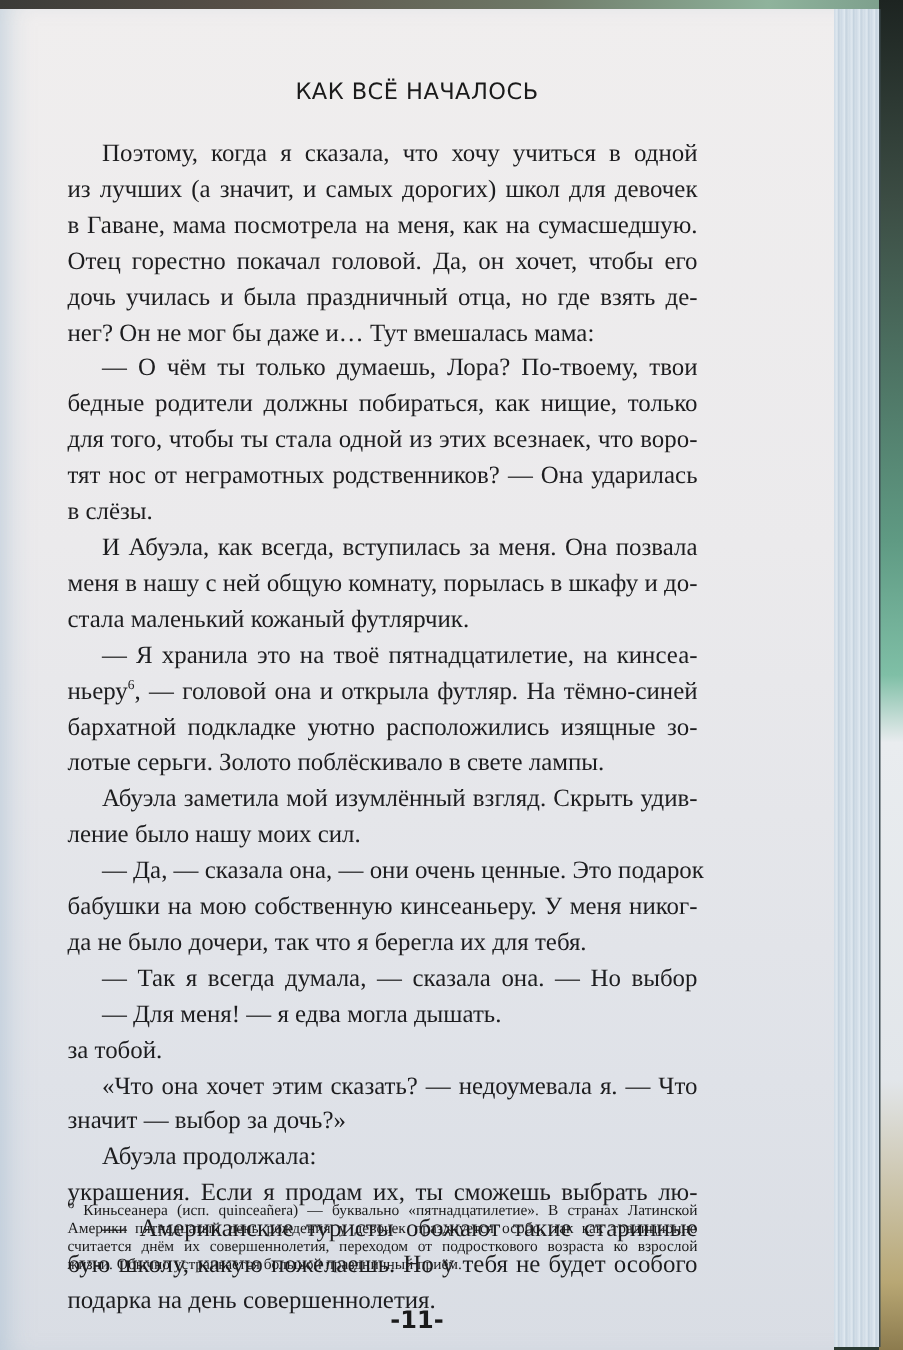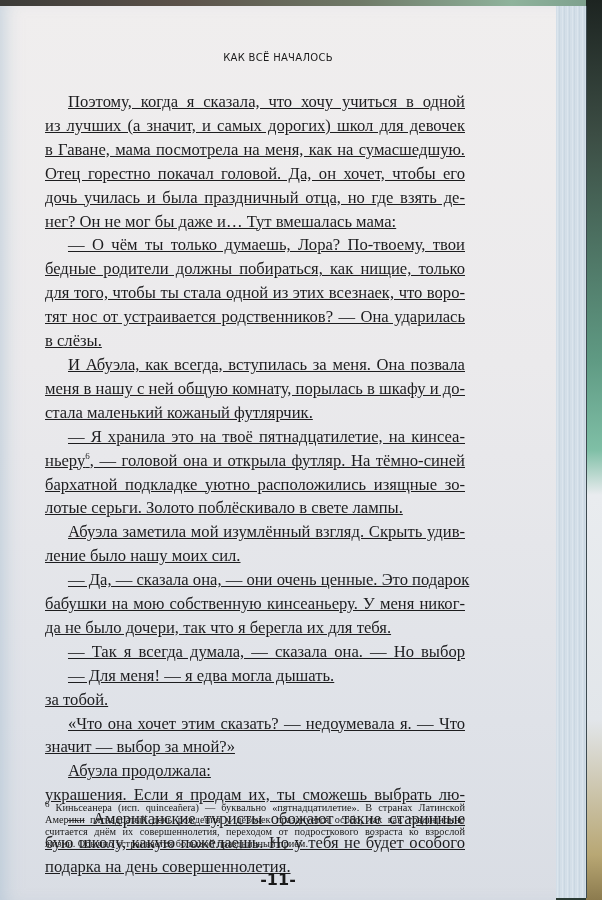--- a/index.html
+++ b/index.html
@@ -21,28 +21,27 @@
     background: linear-gradient(180deg, #f0eeee 0%, #ebeaec 40%, #dfe2e8 80%, #d9dde4 100%);
     box-shadow: inset 14px 0 18px -10px rgba(160,185,205,0.55);
   }
   .page-edge {
     position: absolute; left: 556px; top: 6px; width: 30px; height: 892px;
     background: repeating-linear-gradient(90deg, #cfdbe6 0px, #dfe8ef 2px, #c5d3df 3px, #d8e2ea 5px);
     border-right: 1px solid #3d4a50;
   }
   .header {
     position: absolute; top: 46px; left: 0; width: 556px; text-align: center;
-    font-family: "DejaVu Sans", sans-serif; font-size: 10px; letter-spacing: 0.3px;
+    font-family: "DejaVu Sans", sans-serif; font-size: 15px; letter-spacing: 0.3px;
     color: #1a1a1a;
   }
   .body-text {
     position: absolute; left: 45px; top: 84px; width: 420px;
     font-size: 16.6px; line-height: 23.9px; color: #1d1d1f;
     text-align: justify;
-    text-decoration: underline;
   }
   .line { display: block; white-space: nowrap; text-align-last: justify; }
   .line.last { text-align-last: left; }
   .indent { padding-left: 23px; }
   sup { font-size: 9px; line-height: 0; vertical-align: super; }
   .footnote {
     position: absolute; left: 45px; top: 796px; width: 420px;
     font-size: 10.3px; line-height: 12px; color: #1b1b1b;
   }
   .footnote .fl { display: block; white-space: nowrap; text-align-last: justify; }
@@ -64,39 +63,39 @@
   <div class="body-text">
     <span class="line indent">Поэтому, когда я сказала, что хочу учиться в одной</span>
     <span class="line">из лучших (а значит, и самых дорогих) школ для девочек</span>
     <span class="line">в Гаване, мама посмотрела на меня, как на сумасшедшую.</span>
     <span class="line">Отец горестно покачал головой. Да, он хочет, чтобы его</span>
     <span class="line">дочь училась и была праздничный отца, но где взять де-</span>
     <span class="line last">нег? Он не мог бы даже и… Тут вмешалась мама:</span>
     <span class="line indent">— О чём ты только думаешь, Лора? По-твоему, твои</span>
     <span class="line">бедные родители должны побираться, как нищие, только</span>
     <span class="line">для того, чтобы ты стала одной из этих всезнаек, что воро-</span>
-    <span class="line">тят нос от устраивается родственников? — Она ударилась</span>
+    <span class="line">тят нос от неграмотных родственников? — Она ударилась</span>
     <span class="line last">в слёзы.</span>
     <span class="line indent">И Абуэла, как всегда, вступилась за меня. Она позвала</span>
     <span class="line">меня в нашу с ней общую комнату, порылась в шкафу и до-</span>
     <span class="line last">стала маленький кожаный футлярчик.</span>
     <span class="line indent">— Я хранила это на твоё пятнадцатилетие, на кинсеа-</span>
     <span class="line"><span>ньеру</span><sup>6</sup><span>, — головой она и открыла футляр. На тёмно-синей</span></span>
     <span class="line">бархатной подкладке уютно расположились изящные зо-</span>
     <span class="line last">лотые серьги. Золото поблёскивало в свете лампы.</span>
     <span class="line indent">Абуэла заметила мой изумлённый взгляд. Скрыть удив-</span>
     <span class="line last">ление было нашу моих сил.</span>
     <span class="line indent">— Да, — сказала она, — они очень ценные. Это подарок</span>
     <span class="line">бабушки на мою собственную кинсеаньеру. У меня никог-</span>
     <span class="line last">да не было дочери, так что я берегла их для тебя.</span>
     <span class="line indent">— Так я всегда думала, — сказала она. — Но выбор</span>
     <span class="line indent last">— Для меня! — я едва могла дышать.</span>
     <span class="line last">за тобой.</span>
     <span class="line indent">«Что она хочет этим сказать? — недоумевала я. — Что</span>
-    <span class="line last">значит — выбор за мной?»</span>
+    <span class="line last">значит — выбор за дочь?»</span>
     <span class="line indent last">Абуэла продолжала:</span>
     <span class="line">украшения. Если я продам их, ты сможешь выбрать лю-</span>
     <span class="line indent">— Американские туристы обожают такие старинные</span>
     <span class="line">бую школу, какую пожелаешь. Но у тебя не будет особого</span>
     <span class="line last">подарка на день совершеннолетия.</span>
   </div>
 
   <div class="footnote">
     <span class="fl"><sup>6</sup> <span>Киньсеанера (исп. quinceañera) — буквально «пятнадцатилетие». В странах Латинской</span></span>
     <span class="fl">Америки пятнадцатый день рождения у девочек празднуется особо, так как традиционно</span>

